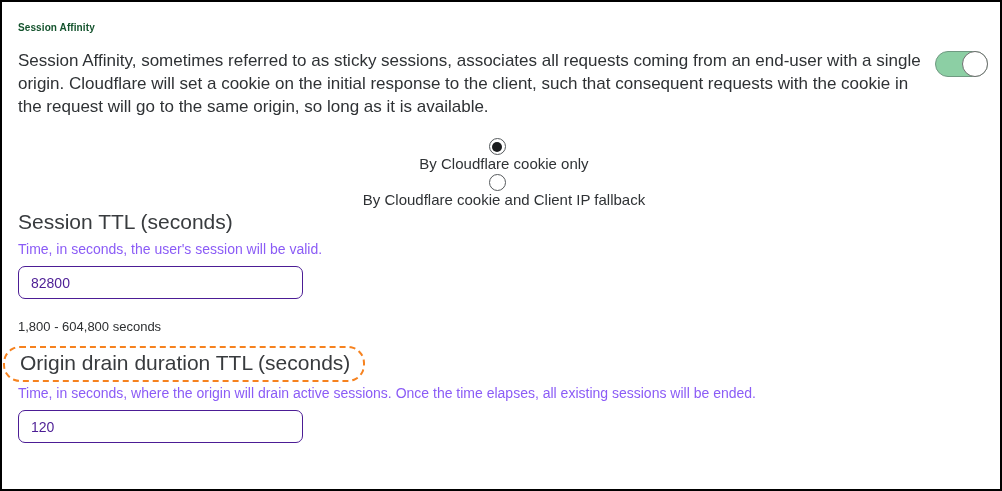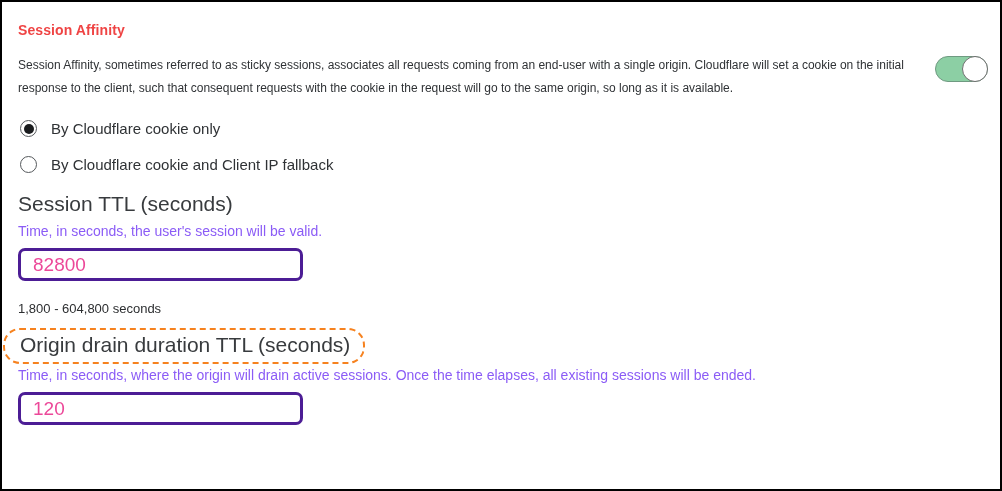--- a/index.html
+++ b/index.html
@@ -10,35 +10,35 @@
     width: 1002px;
     height: 491px;
     border: 2px solid #000000;
     background: #ffffff;
     padding: 20px 12px 0 16px;
     position: relative;
     overflow: hidden;
   }
 
   .panel-title {
-    font-size: 14px;
+    font-size: 10px;
     font-weight: 700;
-    color: #ef4444;
+    color: #14532d;
     letter-spacing: 0.1px;
   }
 
   .intro-row {
     display: flex;
     align-items: flex-start;
     margin-top: 16px;
   }
 
   .intro-text {
     width: 908px;
-    font-size: 12px;
+    font-size: 17px;
     line-height: 23px;
     color: #2f3235;
   }
 
   
   .toggle {
     margin-left: auto;
     margin-top: 2px;
     flex-shrink: 0;
     width: 53px;
@@ -57,23 +57,25 @@
     height: 26px;
     background: #ffffff;
     border: 1px solid #6e6e6e;
     border-radius: 50%;
   }
 
   
   .radio-group { margin-top: 20px; margin-left: 2px; }
   .radio-row {
     display: flex;
+    align-items: center;
     height: 20px;
     margin-bottom: 16px;
     cursor: pointer;
+    flex-direction: column;
   }
   .radio-circle {
     width: 17px;
     height: 17px;
     border: 1.5px solid #55595c;
     border-radius: 50%;
     margin-right: 14px;
     position: relative;
     flex-shrink: 0;
     background: #ffffff;
@@ -99,25 +101,25 @@
   .field-desc {
     font-size: 14px;
     color: #8b5cf6;
     margin-top: 7px;
   }
   .field-input {
     display: block;
     margin-top: 9px;
     width: 285px;
     height: 33px;
-    border: 3px solid #4c1d95;
+    border: 1px solid #4c1d95;
     border-radius: 7px;
     padding: 0 12px;
-    font-size: 19px;
-    color: #ec4899;
+    font-size: 14px;
+    color: #4c1d95;
     font-family: "Liberation Sans", sans-serif;
     background: #ffffff;
     outline: none;
   }
   .range-hint {
     font-size: 13px;
     color: #2c2e30;
     margin-top: 20px;
   }
 

